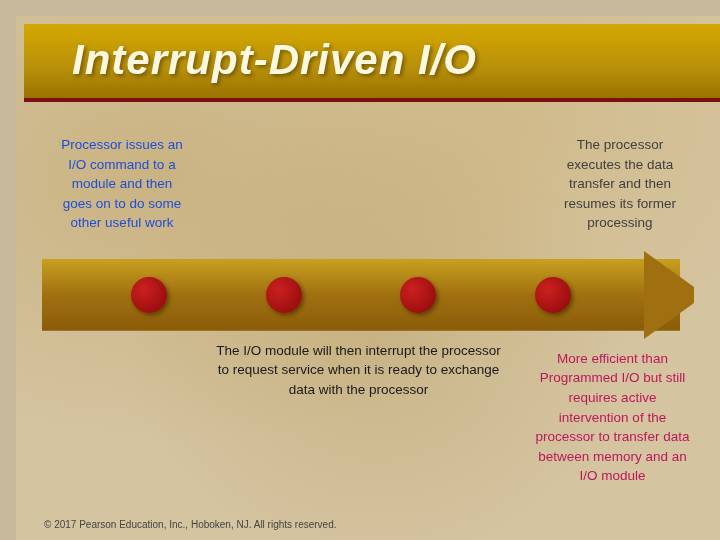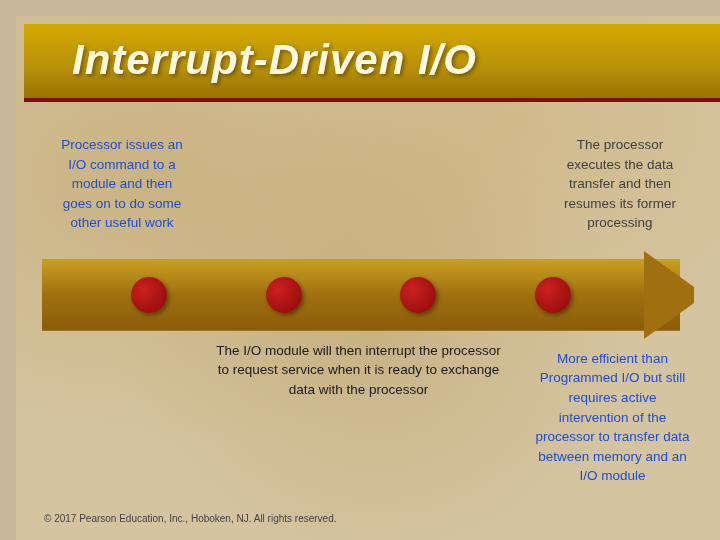--- a/index.html
+++ b/index.html
@@ -164,29 +164,29 @@
       font-size: 13.5px;
       color: #1a1a1a;
       text-align: center;
       line-height: 1.45;
       padding: 0 20px;
     }
 
     .bottom-right-text {
       width: 175px;
       font-size: 13.5px;
-      color: #1d4ed8;
+      color: #be185d;
       text-align: center;
       line-height: 1.45;
       flex-shrink: 0;
     }
 
     .footer {
       position: absolute;
-      bottom: 24px;
+      bottom: 18px;
       left: 20px;
       font-size: 10px;
       color: #444;
       z-index: 3;
     }
   </style>
 </head>
 <body>
 
 <div class="slide">

